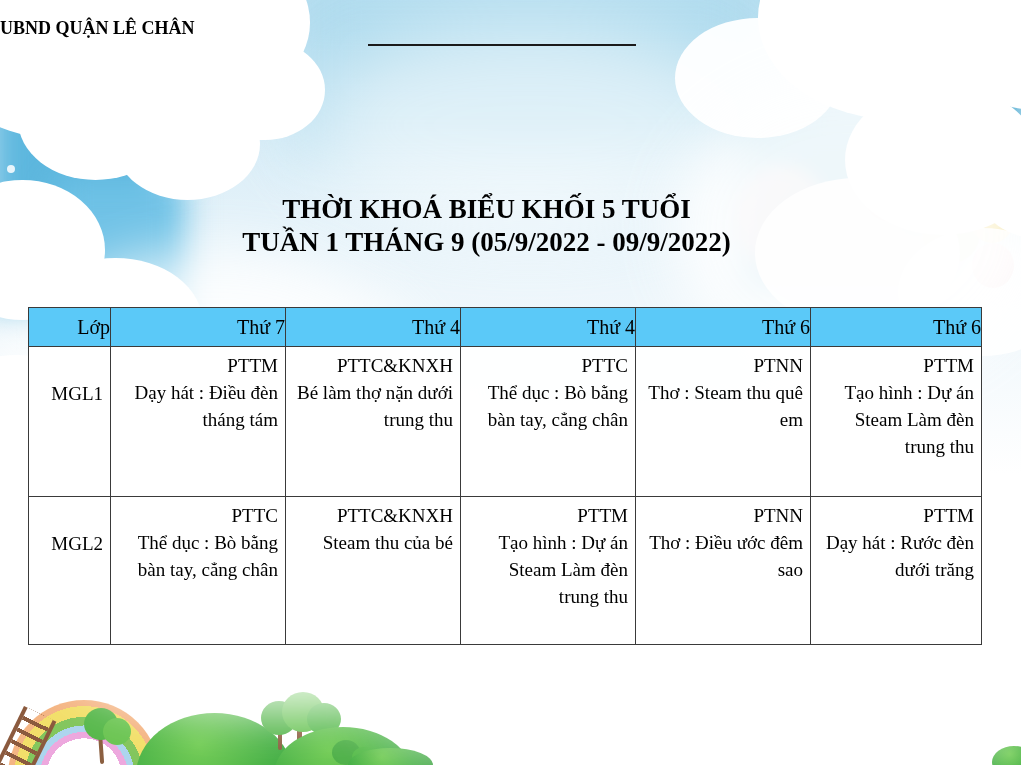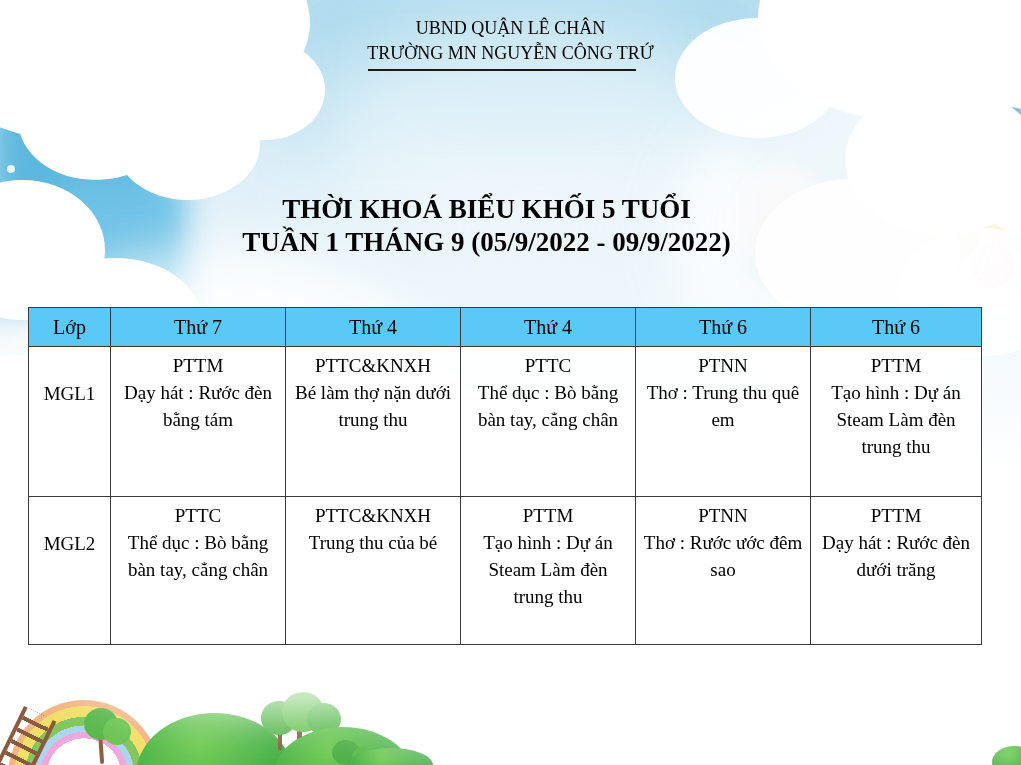--- a/index.html
+++ b/index.html
@@ -29,26 +29,26 @@
     border-left:4px solid #8b5a3e; border-right:4px solid #8b5a3e;
     background:repeating-linear-gradient(180deg, transparent 0 9px, #8b5a3e 9px 13px);
     transform:rotate(26deg); transform-origin:top left;
   }
   .hill { border-radius:50%; background:radial-gradient(circle at 40% 25%, #72cc55 0%, #4ab248 55%, #379f3e 100%); }
   .trunk { background:#8b5f40; border-radius:2px; }
   .tree { border-radius:50%; }
   
   .balloon { border-radius:50%; }
   
-  .org-block { left:0; right:0; top:16px; text-align:center; font-weight:normal; font-size:18px; line-height:25px; }
+  .org-block { left:0; right:0; top:16px; font-weight:bold; font-size:18px; line-height:25px; }
   .org-rule { width:268px; margin:3px auto 0; border-top:2px solid #1a1a1a; transform:translateX(-9px); }
   .title-block { left:0; right:0; top:193px; text-align:center; font-weight:bold; font-size:27px; line-height:33px; transform:translateX(-24px); }
   table.tt {
     position:absolute; left:28px; top:307px; width:953px;
-    border-collapse:collapse; table-layout:fixed; font-size:19px; line-height:27px; text-align:center;
+    border-collapse:collapse; table-layout:fixed; font-size:19px; line-height:27px; text-align:right;
   }
   table.tt th, table.tt td { border:1.5px solid #3a3a3a; font-weight:normal; }
   table.tt th { background:#5bc9f8; height:38px; font-size:20px; padding:0; }
   table.tt td { background:rgba(255,255,255,0.88); vertical-align:top; padding:5px 7px 0 7px; }
   table.tt tr.r1 td { height:116px; }
   table.tt tr.r2 td { height:114px; }
   td.lop { padding-top:33px !important; }
   .col-lop { width:82px; } .col-day { width:175px; } .col-day-last { width:171px; }
 </style>
 </head>
@@ -124,21 +124,20 @@
   <div class="abs tree" style="left:332px;top:740px;width:28px;height:25px;background:#4fb049;"></div>
   <div class="abs tree" style="left:352px;top:747px;width:24px;height:21px;background:#57bb4b;"></div>
   <div class="abs hill" style="left:348px;top:748px;width:85px;height:34px;"></div>
   <div class="abs hill" style="left:992px;top:746px;width:44px;height:32px;"></div>
 
   <div class="abs soft" style="left:70px;top:595px;width:420px;height:120px;opacity:.8;filter:blur(24px);"></div>
   <div class="abs soft" style="left:380px;top:645px;width:640px;height:130px;opacity:.85;filter:blur(28px);"></div>
 
   <div class="abs org-block">
     <div>UBND QUẬN LÊ CHÂN</div>
-    <div>TRƯỜNG MN NGUYỄN CÔNG TRỨ</div>
     <div class="org-rule"></div>
   </div>
 
   <div class="abs title-block">
     <div>THỜI KHOÁ BIỂU KHỐI 5 TUỔI</div>
     <div>TUẦN 1 THÁNG 9 (05/9/2022 - 09/9/2022)</div>
   </div>
 
   <table class="tt">
     <colgroup>
@@ -155,56 +154,56 @@
       <th>Thứ 7</th>
       <th>Thứ 4</th>
       <th>Thứ 4</th>
       <th>Thứ 6</th>
       <th>Thứ 6</th>
     </tr>
     <tr class="r1">
       <td class="lop">MGL1</td>
       <td>
         <div>PTTM</div>
-        <div>Dạy hát : Rước đèn bằng tám</div>
+        <div>Dạy hát : Điều đèn tháng tám</div>
       </td>
       <td>
         <div>PTTC&amp;KNXH</div>
         <div>Bé làm thợ nặn dưới trung thu</div>
       </td>
       <td>
         <div>PTTC</div>
         <div>Thể dục : Bò bằng bàn tay, cẳng chân</div>
       </td>
       <td>
         <div>PTNN</div>
-        <div>Thơ : Trung thu quê em</div>
+        <div>Thơ : Steam thu quê em</div>
       </td>
       <td>
         <div>PTTM</div>
         <div>Tạo hình : Dự án Steam Làm đèn trung thu</div>
       </td>
     </tr>
     <tr class="r2">
       <td class="lop">MGL2</td>
       <td>
         <div>PTTC</div>
         <div>Thể dục : Bò bằng bàn tay, cẳng chân</div>
       </td>
       <td>
         <div>PTTC&amp;KNXH</div>
-        <div>Trung thu của bé</div>
+        <div>Steam thu của bé</div>
       </td>
       <td>
         <div>PTTM</div>
         <div>Tạo hình : Dự án Steam Làm đèn trung thu</div>
       </td>
       <td>
         <div>PTNN</div>
-        <div>Thơ : Rước ước đêm sao</div>
+        <div>Thơ : Điều ước đêm sao</div>
       </td>
       <td>
         <div>PTTM</div>
         <div>Dạy hát : Rước đèn dưới trăng</div>
       </td>
     </tr>
   </tbody>
     </table>
 
 </div>

